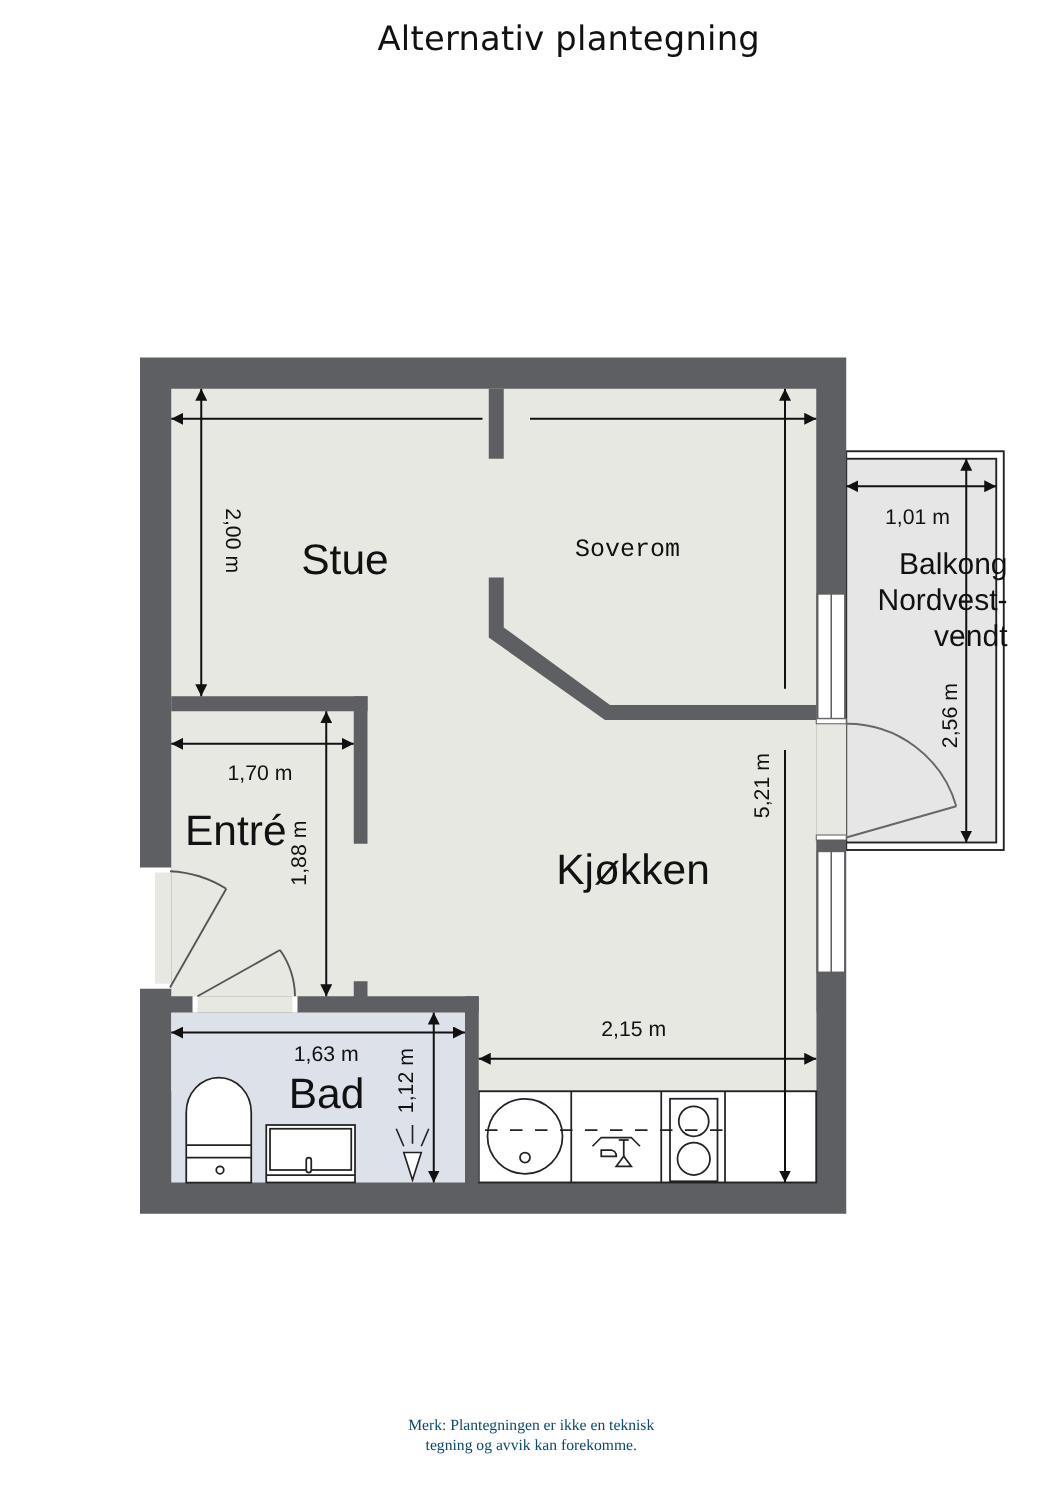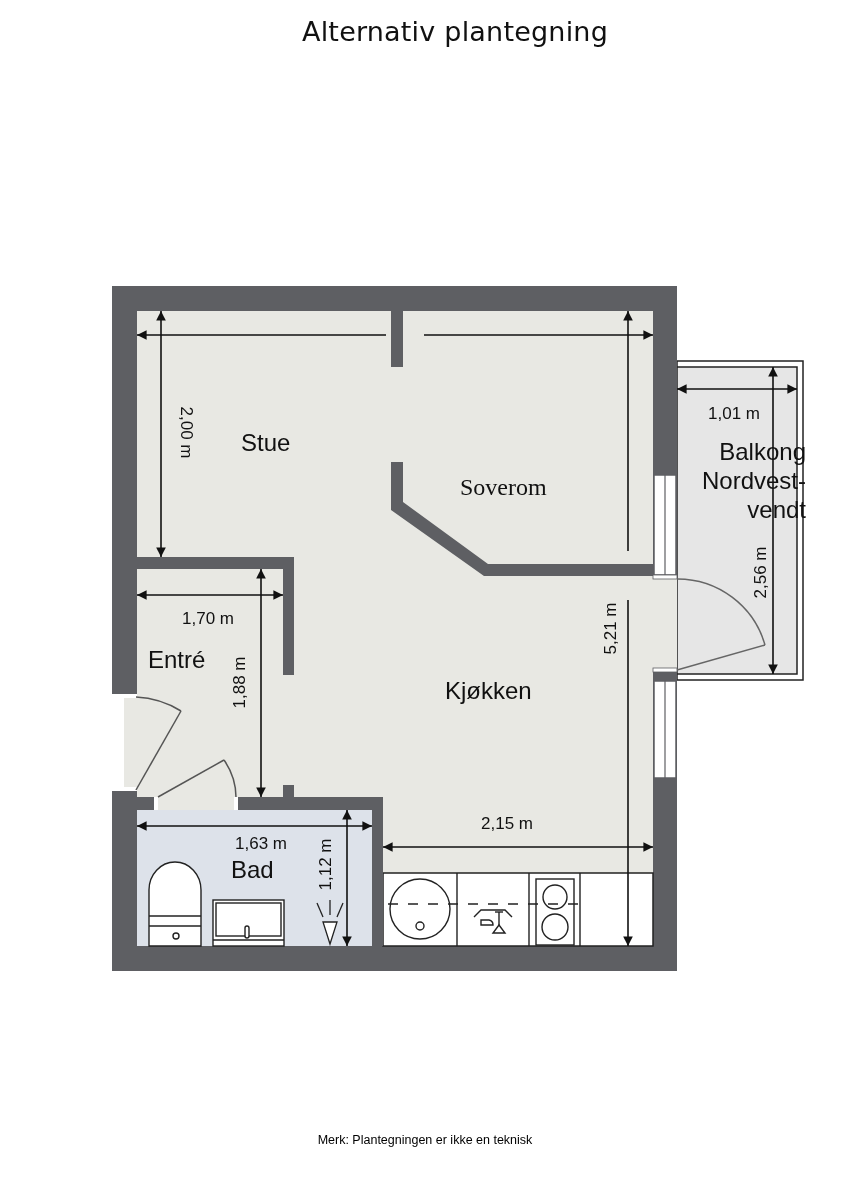--- a/index.html
+++ b/index.html
@@ -8,30 +8,30 @@
       position: absolute; left: 0; top: 16px; width: 820px; text-align: center;
       font-family: "DejaVu Sans", sans-serif; font-size: 27px; color: #111;
       letter-spacing: 0.2px;
       padding-left: 45px;
     }
     svg.plan { position: absolute; left: 0; top: 0; }
     .label {
       position: absolute; color: #111; font-family: "Liberation Sans", sans-serif;
       white-space: nowrap; line-height: 1; text-align: center;
     }
-    .room { font-size: 24px; }
-    .room-soverom { font-family: Liberation Serif, serif; font-size: 24px; margin-top: 44px; }
+    .room { font-size: 34px; }
+    .room-soverom { font-family: Liberation Mono, monospace; font-size: 20px; }
     .dim { font-size: 17px; }
     .vert { transform-origin: center center; }
     .rot-cw { transform: rotate(90deg); }
     .rot-ccw { transform: rotate(-90deg); }
     .balcony-label { font-size: 24px; text-align: right; line-height: 1.2; }
     .note {
       position: absolute; left: 0; top: 1133px; width: 850px; text-align: center;
-      font-size: 12.5px; color: #000000; line-height: 1.25;
+      font-size: 12.5px; color: #0c4a6e; line-height: 1.25; font-family: Liberation Serif, serif;
     }
   </style>
 </head>
 <body>
 
 <div class="title">Alternativ plantegning</div>
 
 <svg class="plan" width="850" height="1202" viewBox="0 0 850 1202" xmlns="http://www.w3.org/2000/svg">
   <defs>
     <marker id="arr" viewBox="0 0 10 10" refX="10" refY="5" markerWidth="6" markerHeight="6" orient="auto-start-reverse">
@@ -197,13 +197,14 @@
 <div class="label dim" style="left:708px; top:405px;">1,01 m</div>
 
 <div class="label dim vert rot-cw" style="left:158px; top:424px; width:56px; text-align:center;">2,00 m</div>
 <div class="label dim vert rot-ccw" style="left:211px; top:674px; width:56px; text-align:center;">1,88 m</div>
 <div class="label dim vert rot-ccw" style="left:297px; top:856px; width:56px; text-align:center;">1,12 m</div>
 <div class="label dim vert rot-ccw" style="left:582px; top:620px; width:56px; text-align:center;">5,21 m</div>
 <div class="label dim vert rot-ccw" style="left:732px; top:564px; width:56px; text-align:center;">2,56 m</div>
 
 <div class="note">
   <div>Merk: Plantegningen er ikke en teknisk</div>
+  <div>tegning og avvik kan forekomme.</div>
 </div>
 
 </body></html>

